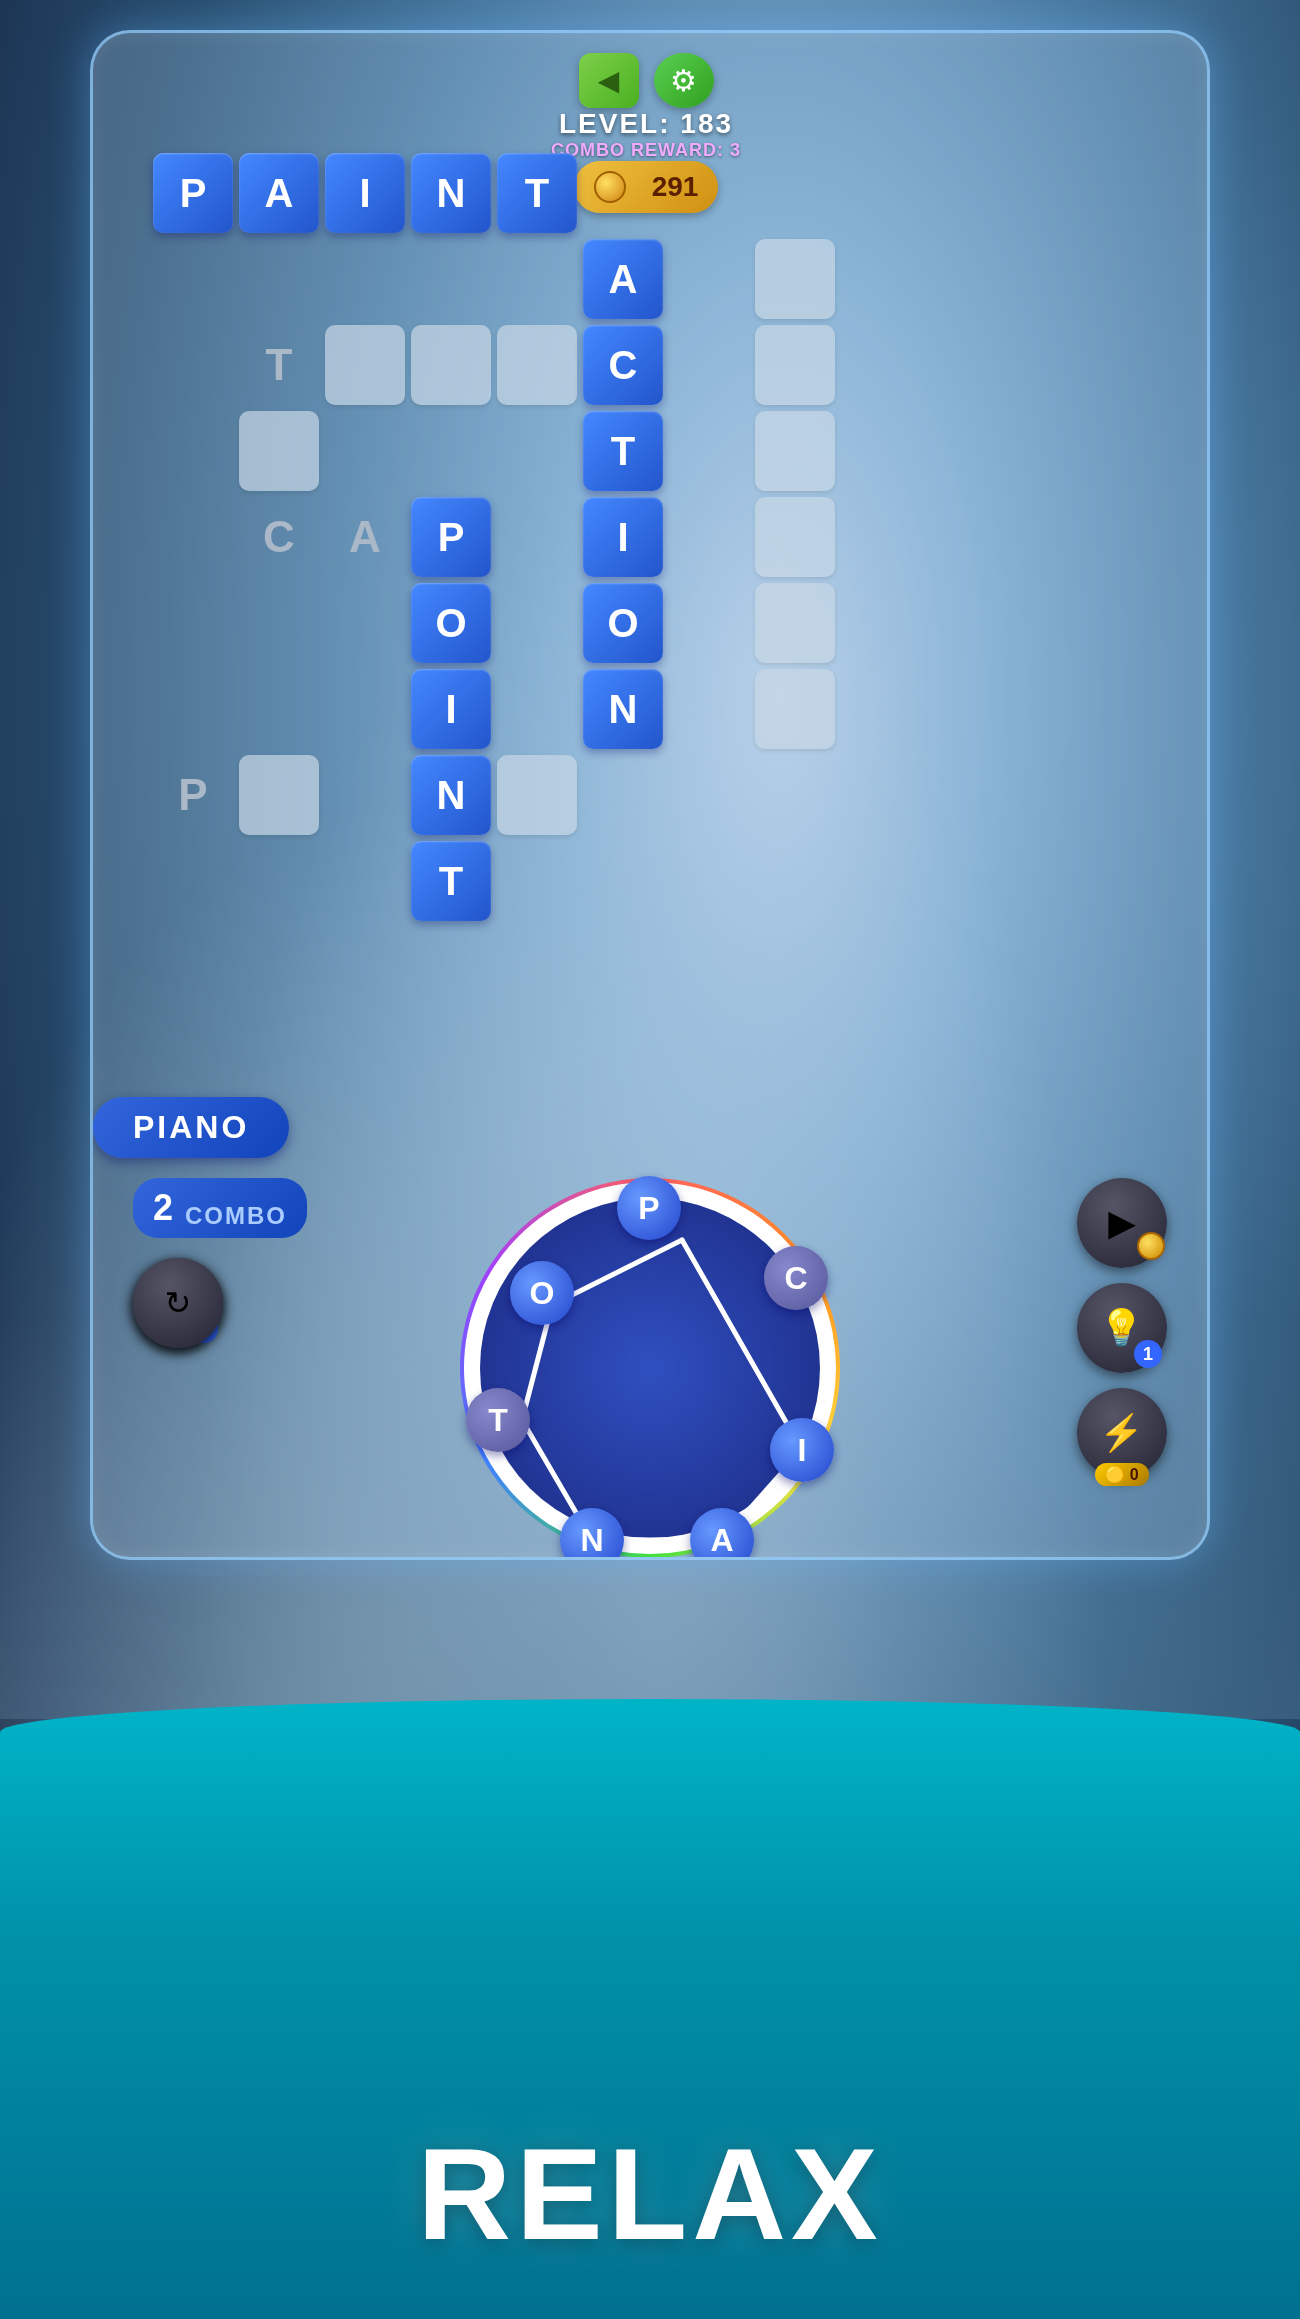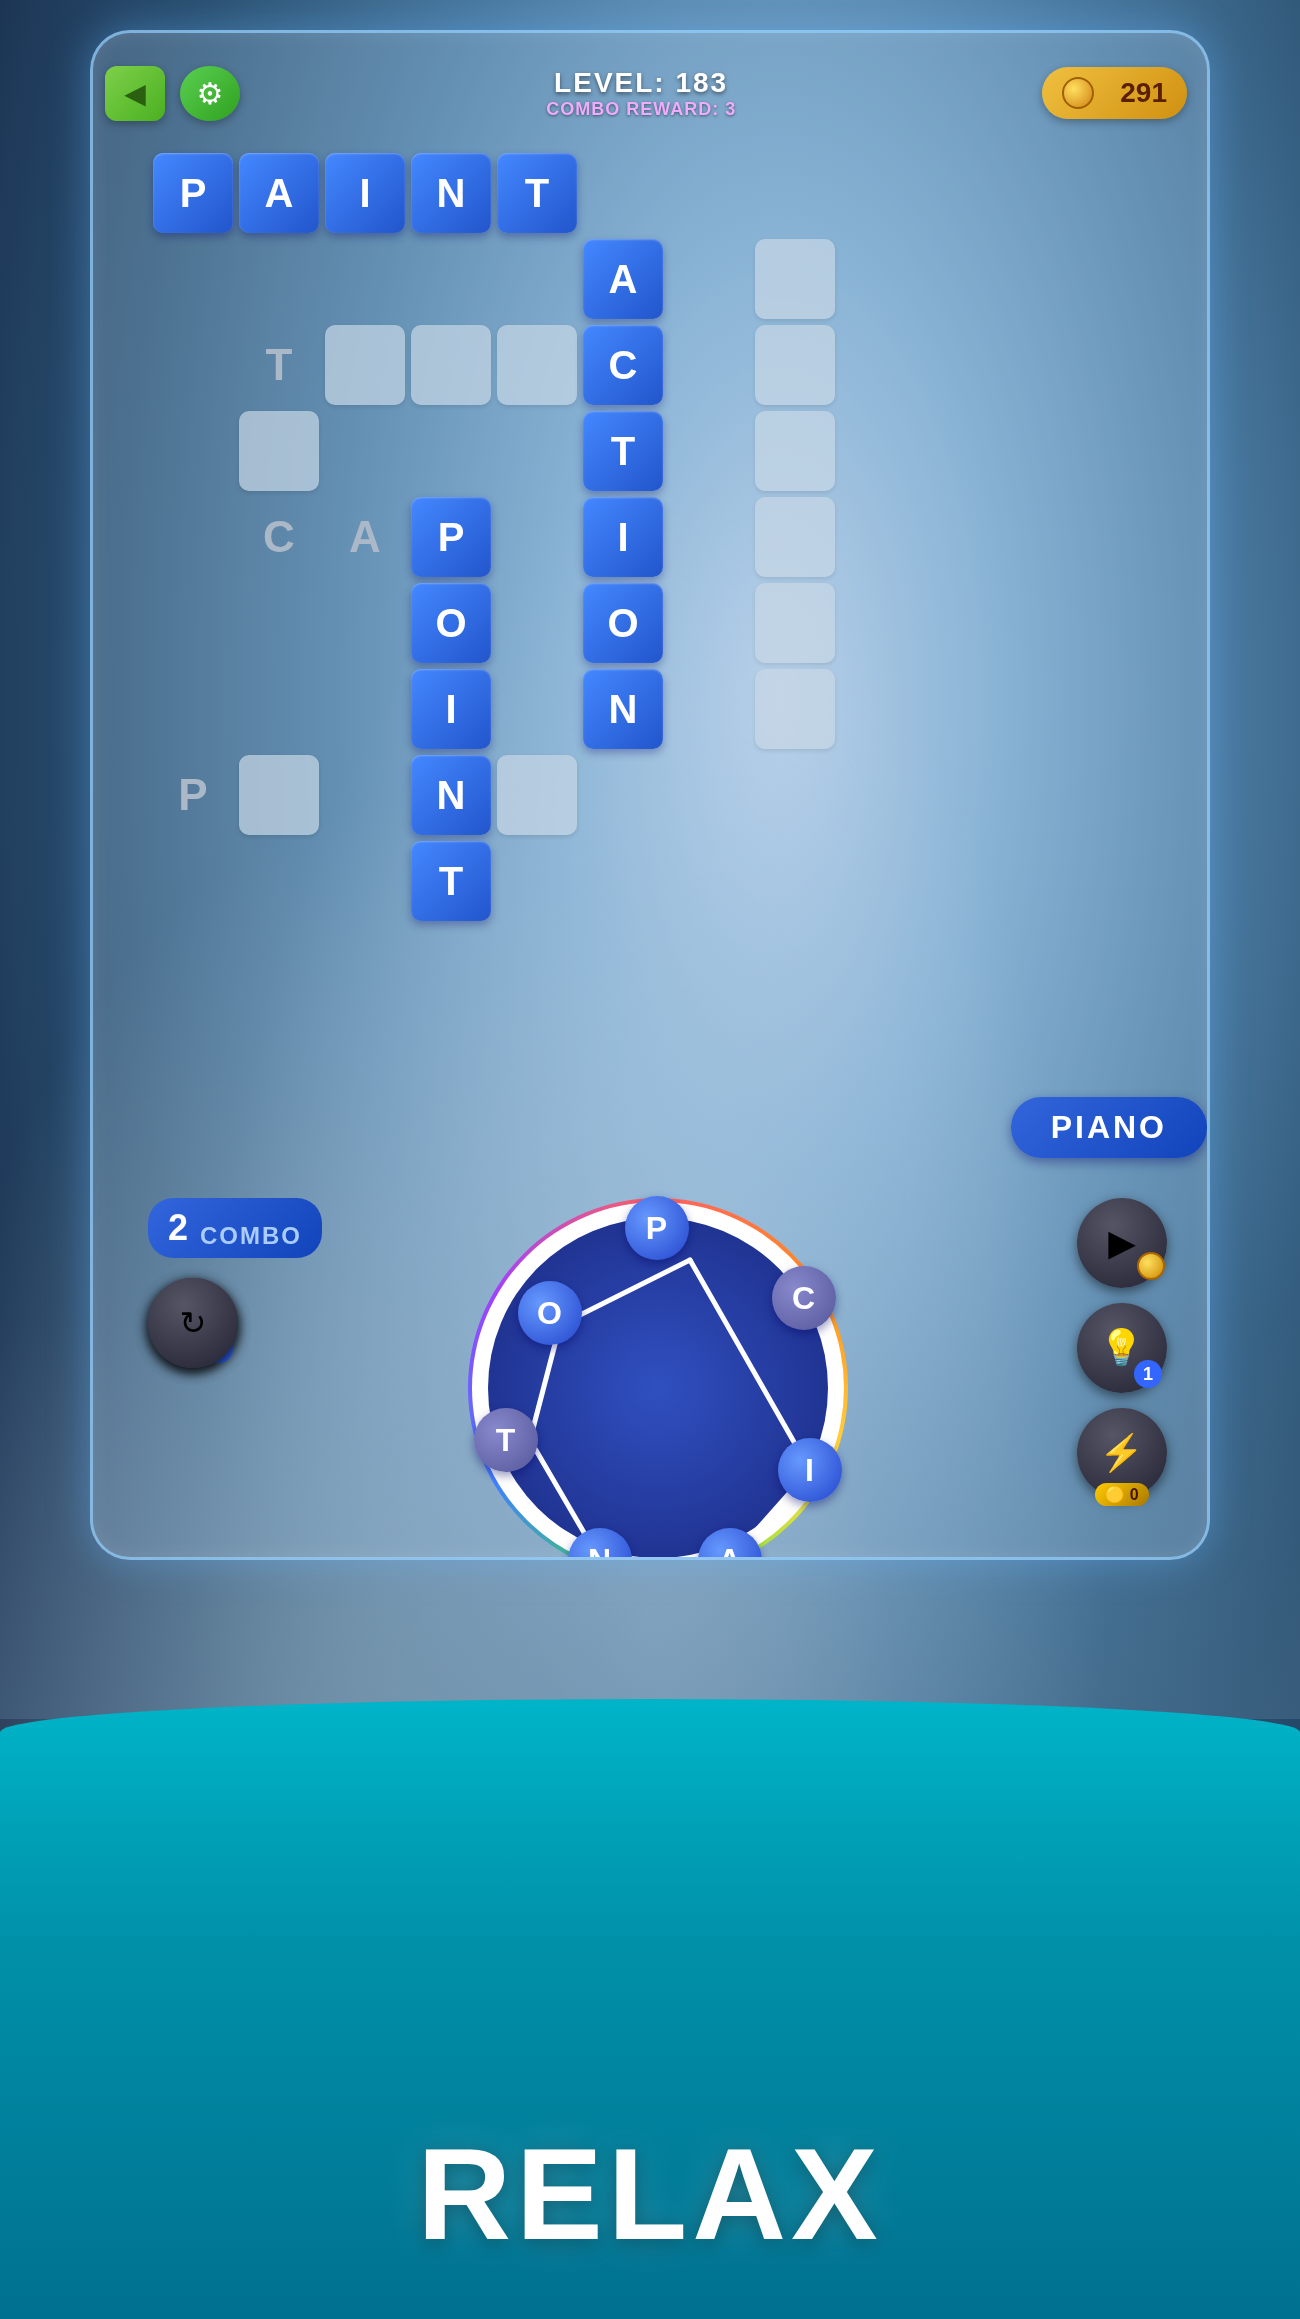--- a/index.html
+++ b/index.html
@@ -61,20 +61,21 @@
     
     .header {
       position: absolute;
       top: 20px;
       left: 12px;
       right: 20px;
       height: 80px;
       display: flex;
       align-items: center;
       justify-content: space-between;
+      flex-direction: column;
     }
     .header-left {
       display: flex;
       gap: 15px;
       align-items: center;
     }
     .btn-back {
       width: 60px; height: 55px;
       background: linear-gradient(135deg, #7ed04a, #4ab020);
       border-radius: 12px;
@@ -184,26 +185,25 @@
       height: 80px;
       margin-right: 6px;
       flex-shrink: 0;
       background: transparent;
     }
 
     
     .game-controls {
       position: absolute;
       bottom: 30px;
-      left: 15px; right: 0;
+      left: 0; right: 0;
       height: 460px;
       display: flex;
       flex-direction: column;
-      align-items: flex-end;
-      gap: 20px;
+      align-items: flex-start;
     }
 
     
     .word-display {
       background: linear-gradient(135deg, #3366dd, #1144bb);
       color: white;
       font-size: 32px;
       font-weight: 900;
       padding: 12px 40px;
       border-radius: 30px;

